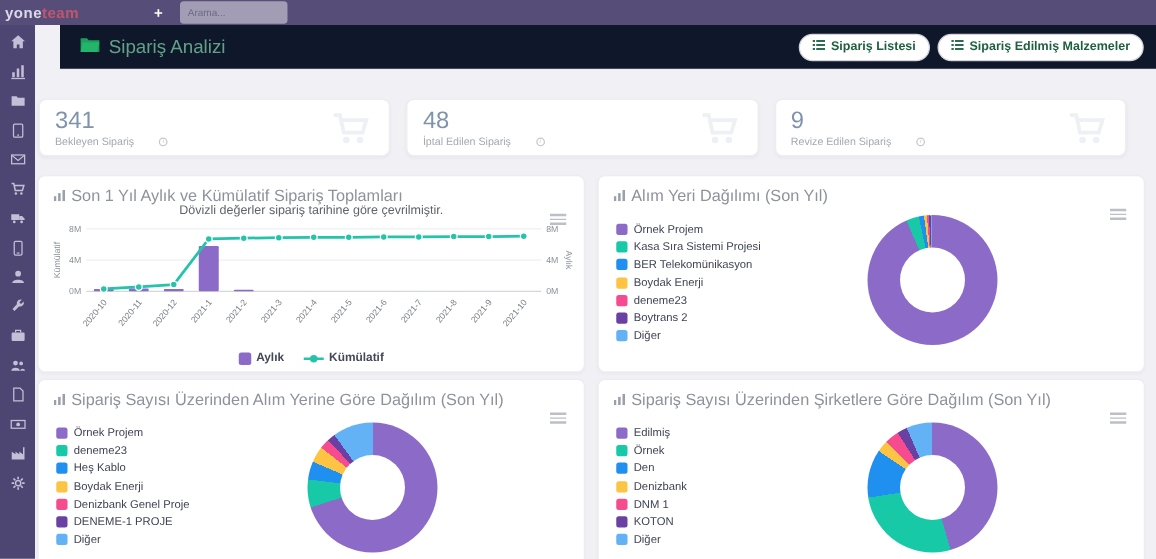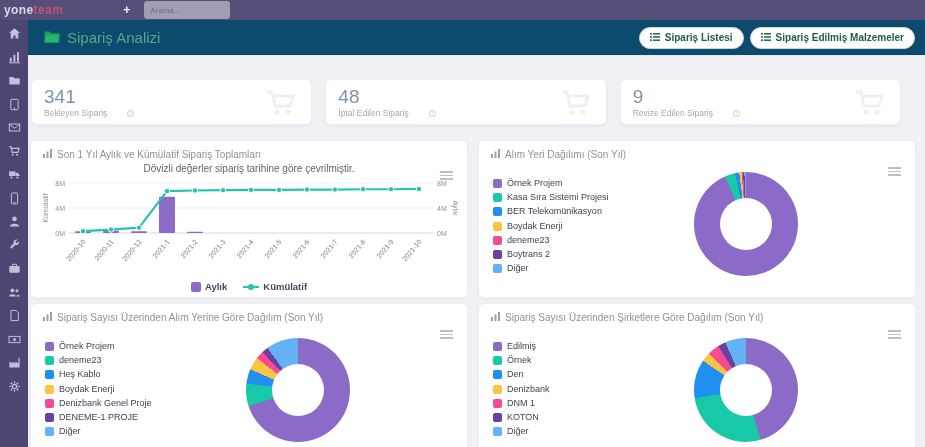--- a/index.html
+++ b/index.html
@@ -19,22 +19,22 @@
 
   
   .sidebar { position:absolute; left:0; top:20px; width:28px; height:427px;
              background:#4e4672; display:flex; flex-direction:column; align-items:center;
              padding-top:7px; gap:10.5px; z-index:20; }
   .side-item { width:16px; height:13px; display:flex; align-items:center; justify-content:center;
                cursor:pointer; opacity:.92; }
 
   
   .main { position:absolute; left:28px; top:20px; width:897px; height:427px; }
-  .page-header { height:36px; background:#0c4a6e; border-bottom:1px solid #e9e9ef;
-                 display:flex; align-items:center; padding:0 10px 0 16px; }
+  .page-header { height:36px; background:#0f172a; border-bottom:1px solid #e9e9ef;
+                 display:flex; align-items:center; padding:0 10px 0 16px;margin-left:20px; }
   .page-title { display:flex; align-items:center; gap:7px; font-size:15px; color:#61a287; }
   .header-buttons { margin-left:auto; display:flex; gap:6px; }
   .hbtn { display:flex; align-items:center; gap:5px; background:#fff; border:1px solid #d3d3dc;
           border-radius:11px; height:22px; padding:0 10px; font-size:10px; color:#1d5f3e;
           font-weight:bold; cursor:pointer; font-family:"Liberation Sans",sans-serif; }
 
   
   .cards { display:flex; gap:13px; padding:9px 24px 0 3px;margin-top:14px; }
   .card { flex:1; height:46px; background:#fff; border-radius:6px; border:1px solid #ededf2;
           box-shadow:0 1px 3px rgba(40,40,60,.05); padding:6px 12px; position:relative; }
@@ -43,22 +43,22 @@
   .info-dot { width:7px; height:7px; border:1px solid #c4c9cf; border-radius:50%; color:#c4c9cf;
               font-size:5px; display:inline-flex; align-items:center; justify-content:center;
               font-style:italic; cursor:pointer; }
   .card-cart { position:absolute; right:14px; top:9px; }
 
   
   .charts { display:grid; grid-template-columns:438px 438px; grid-template-rows:158px 155px;
             gap:5px 10px; padding:15px 9px 0 2px; }
   .panel { background:#fff; border:1px solid #ececf2; border-radius:6px;
            box-shadow:0 1px 3px rgba(40,40,60,.04); position:relative; overflow:hidden; }
-  .panel-title { position:absolute; top:8px; left:12px; display:flex; align-items:flex-start; gap:5px;
-                 font-size:10px; color:#8d929b; }
+  .panel-title { position:absolute; top:8px; left:12px; display:flex; align-items:center; gap:5px;
+                 font-size:13px; color:#8d929b; }
   .menu-icon { position:absolute; top:26px; right:14px; width:13px; cursor:pointer; }
   .menu-icon div { height:1.5px; background:#bcbfc7; margin-bottom:2px; }
 
   .chart-subtitle { position:absolute; top:22px; left:0; width:100%; text-align:center;
                     font-size:10px; color:#5f646b; }
   #chart1-svg { position:absolute; top:34px; left:10px; }
   .legend1 { position:absolute; bottom:5px; left:0; width:100%; display:flex; gap:16px;
              justify-content:center; align-items:center; font-size:9.5px; font-weight:bold; color:#44475b; }
   .legend1 .item { display:flex; align-items:center; gap:4px; cursor:pointer; }
   .sq { width:10px; height:10px; border-radius:2px; }

